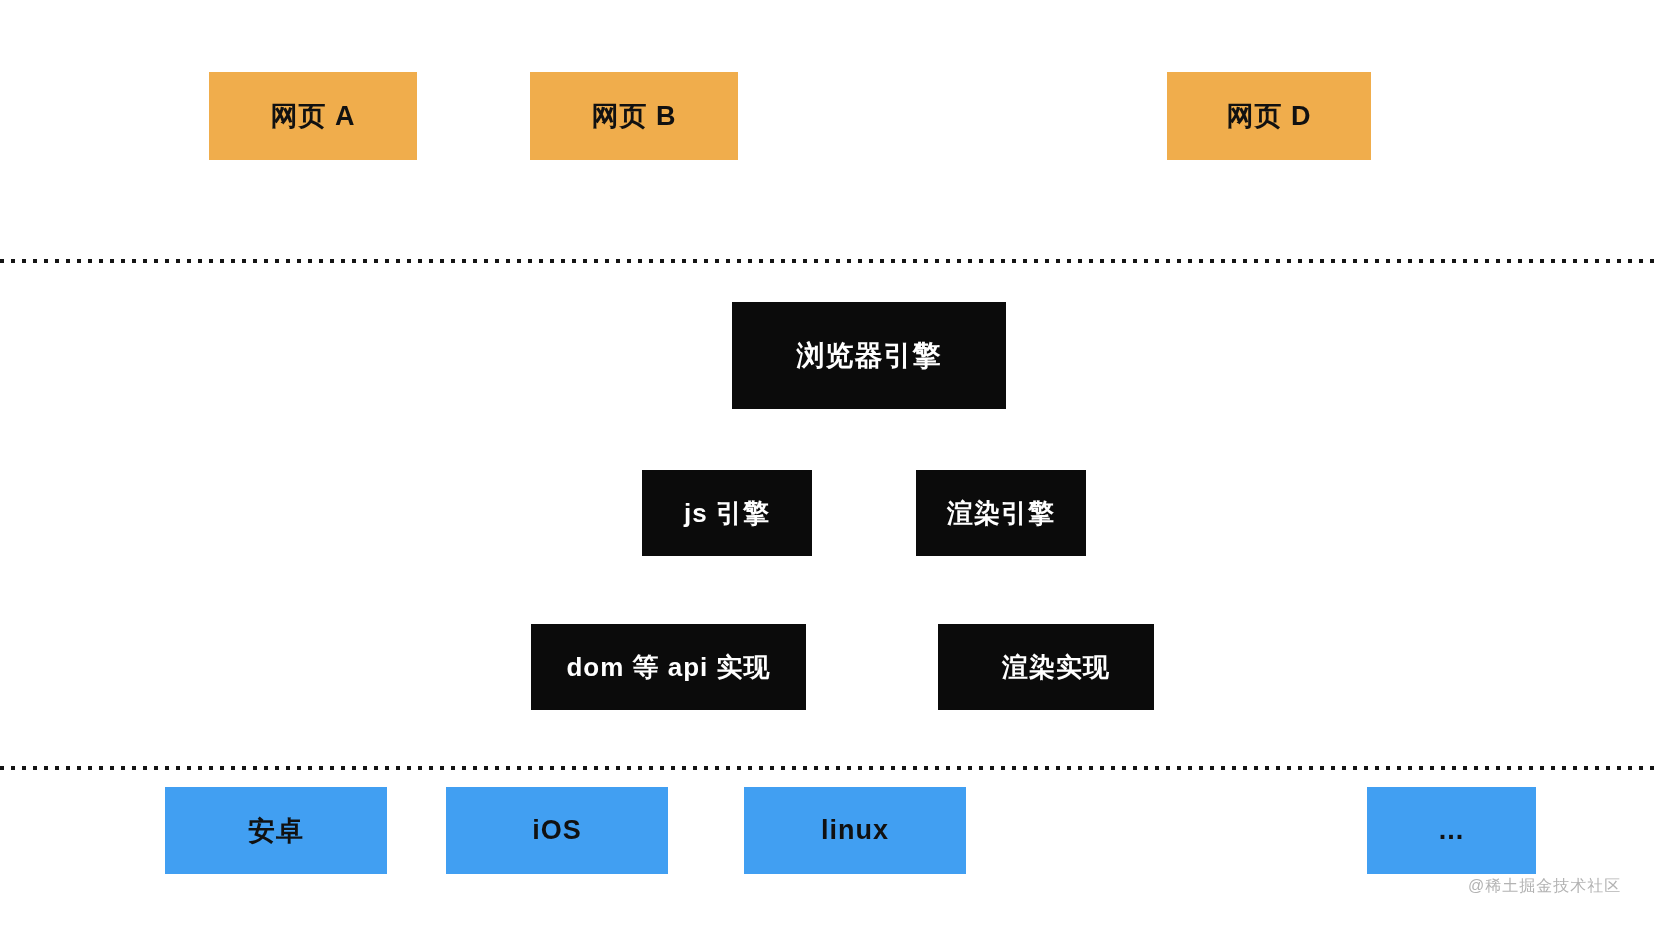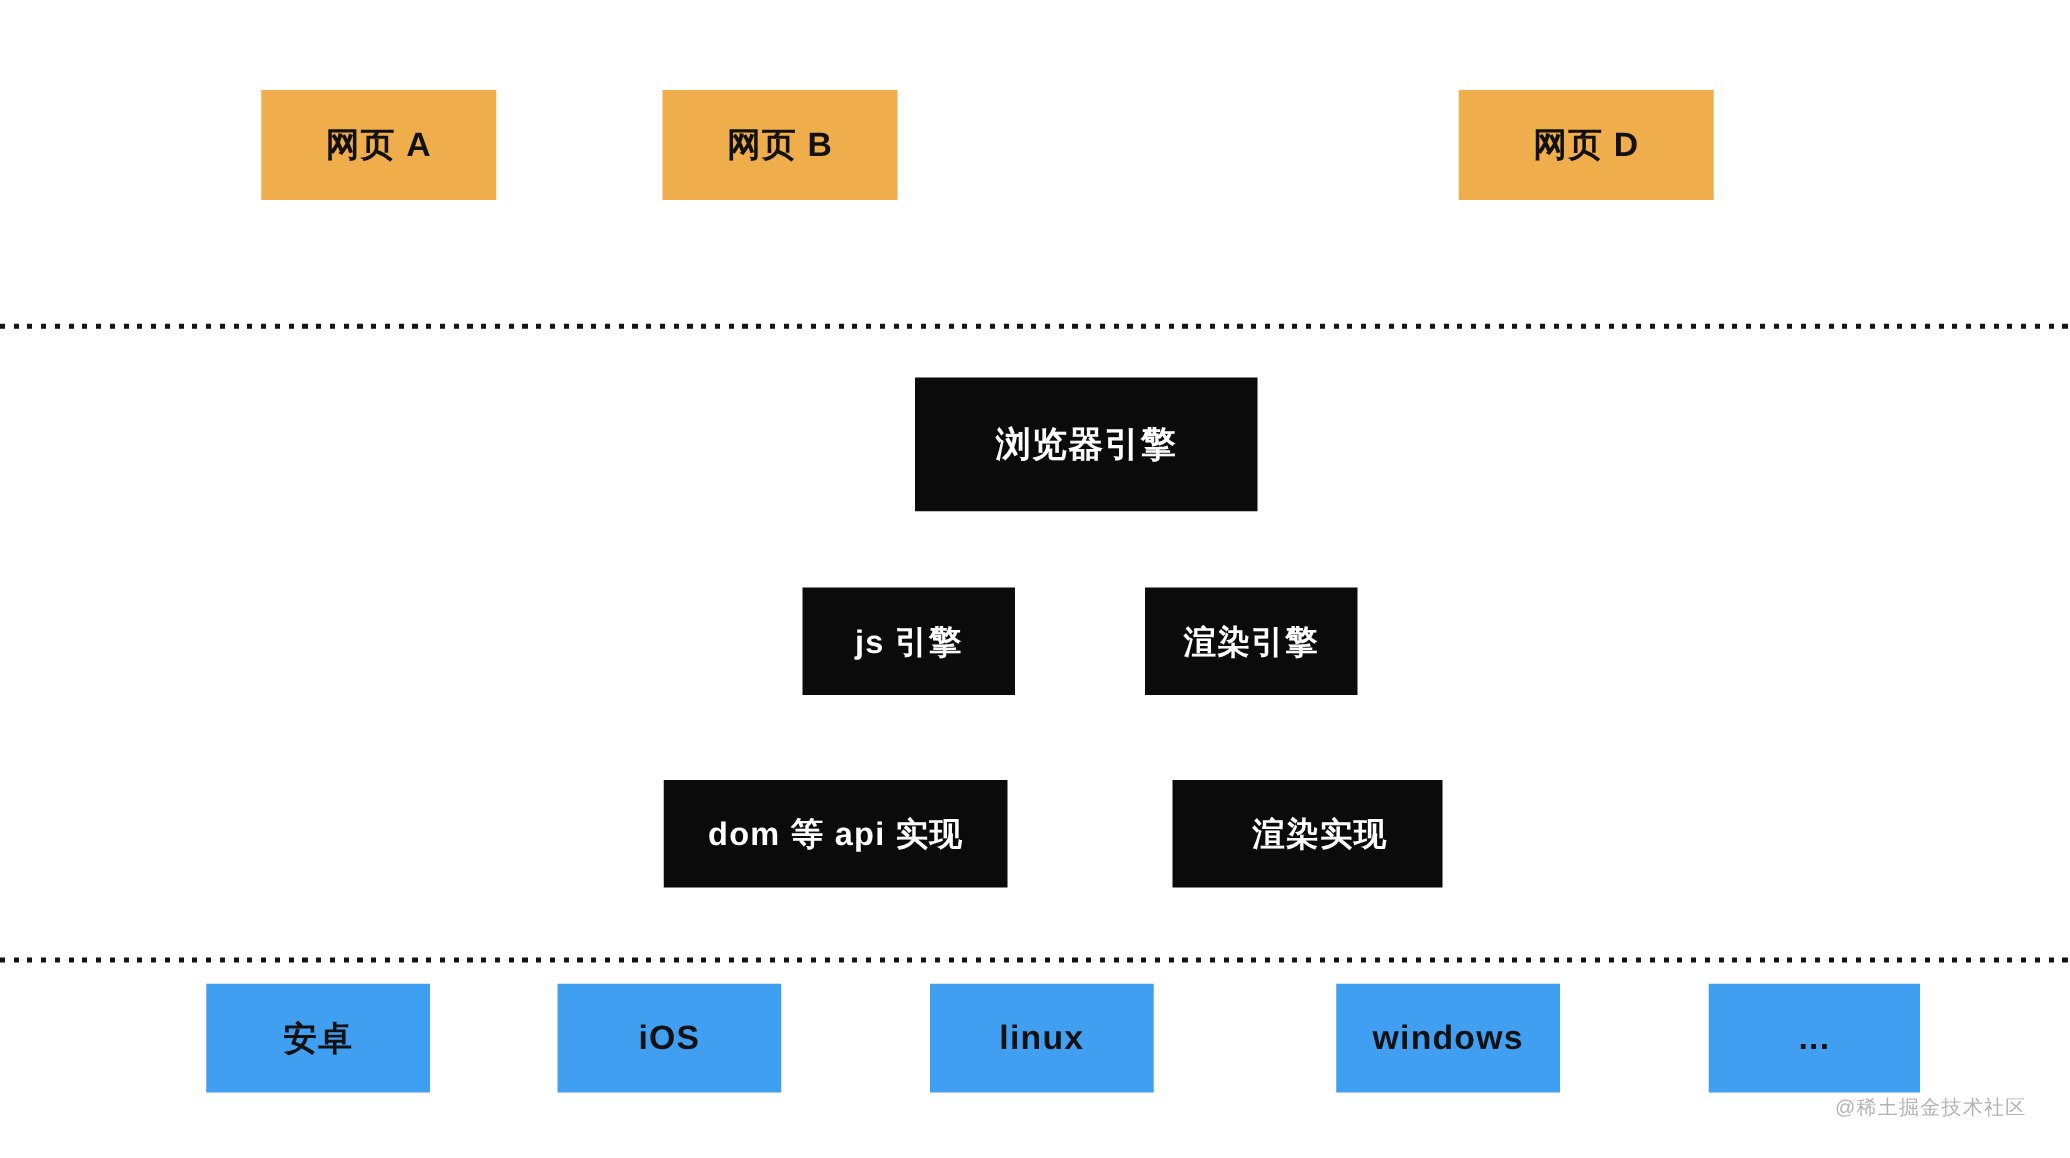--- a/index.html
+++ b/index.html
@@ -24,21 +24,21 @@
     box-sizing: border-box;
     letter-spacing: 1px;
   }
   
   .webpage {
     background: var(--c-webpage, #f0ad4c);
     color: var(--c-dark-text, #111111);
     font-size: 27px;
     top: 72px;
     height: 88px;
-    width: 188px;
+    width: 208px;
   }
   .wp-a { left: 209px; }
   .wp-b { left: 530px; }
   .wp-c { left: 837px; width: 189px; }
   .wp-d { left: 1167px; width: 204px; }
 
   
   .dotline {
     position: absolute;
     left: 0;
@@ -73,21 +73,21 @@
   .dom-impl      { left: 531px; top: 624px; width: 275px; height: 86px; }
   .render-impl   { left: 938px; top: 624px; width: 216px; height: 86px; padding-left: 20px; }
 
   
   .platform {
     background: var(--c-platform, #419ff2);
     color: var(--c-dark-text, #111111);
     font-size: 27px;
     top: 787px;
     height: 87px;
-    width: 179px;
+    width: 222px;
   }
   .pf-android { left: 165px; }
   .pf-ios     { left: 446px; }
   .pf-linux   { left: 744px; }
   .pf-windows { left: 1069px; }
   .pf-more    { left: 1367px; width: 169px; }
 
   .watermark {
     position: absolute;
     left: 1468px;
@@ -138,22 +138,19 @@
 
   <div class="box platform pf-android">
     <span>安卓</span>
   </div>
   <div class="box platform pf-ios">
     <span>iOS</span>
   </div>
   <div class="box platform pf-linux">
     <span>linux</span>
   </div>
-  <div class="box platform pf-windows">
-    <span>windows</span>
-  </div>
   <div class="box platform pf-more">
     <span>...</span>
   </div>
 
   <div class="watermark">@稀土掘金技术社区</div>
 
 </div>
 
 </body></html>

